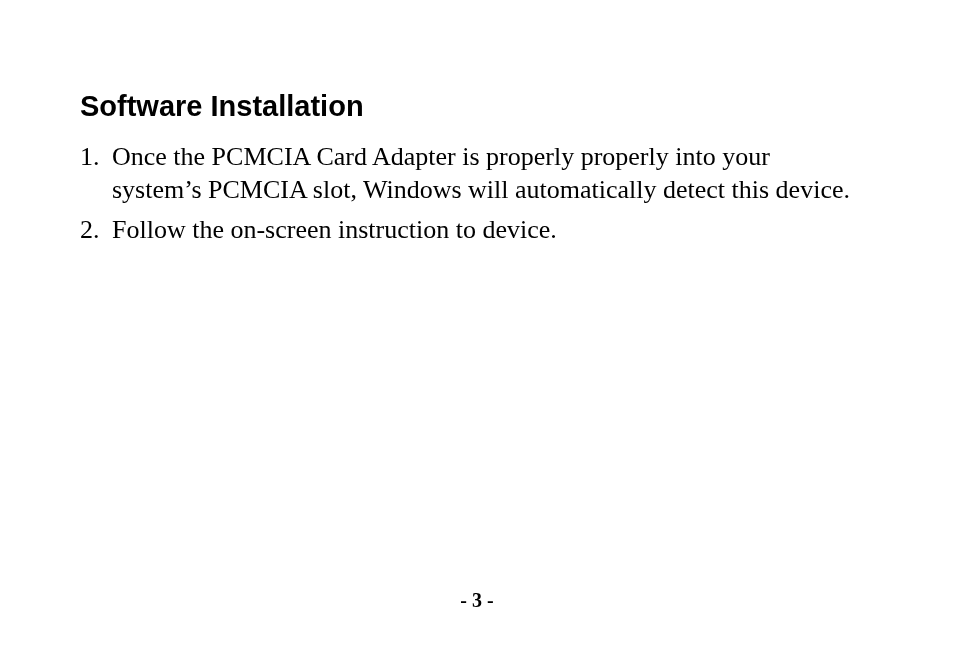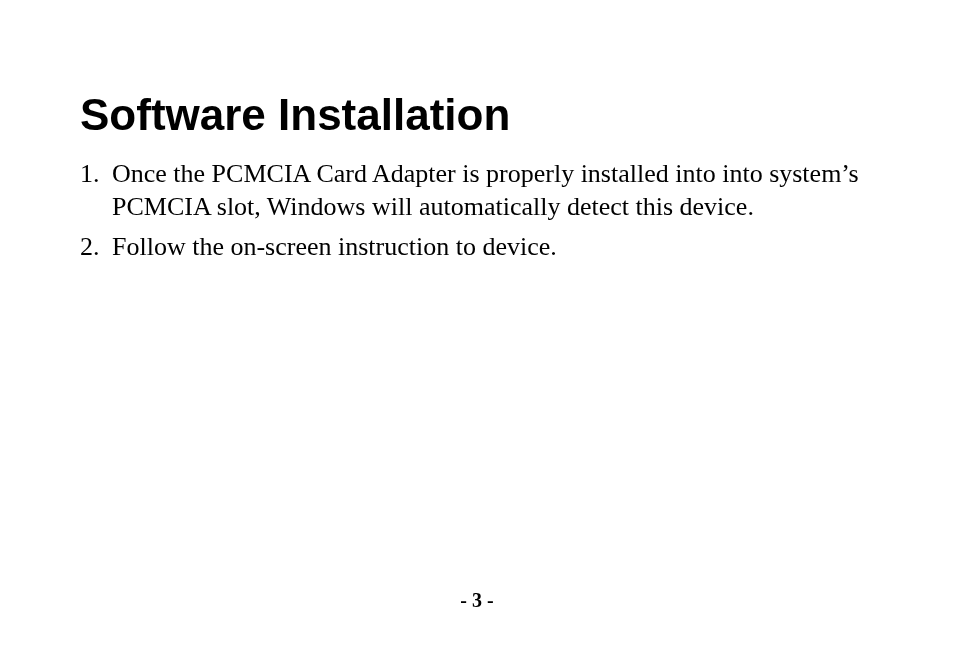--- a/index.html
+++ b/index.html
@@ -11,21 +11,21 @@
       width: 954px;
       height: 652px;
       background: #ffffff;
       font-family: "Times New Roman", Times, serif;
       position: relative;
       padding: 90px 90px 0 80px;
     }
     .heading {
       font-family: Arial, Helvetica, sans-serif;
       font-weight: bold;
-      font-size: 44px;
+      font-size: 29px;
       color: #000;
       margin-bottom: 18px;
     }
     .list {
       list-style: none;
       color: #000;
       font-size: 26px;
       line-height: 1.25;
     }
     .list-item {
@@ -52,21 +52,21 @@
     }
   </style>
 </head>
 <body>
 
 <h1 class="heading">Software Installation</h1>
 
 <ol class="list">
   <li class="list-item">
     <span class="list-marker">1.</span>
-    <span class="list-text">Once the PCMCIA Card Adapter is properly installed into into system’s PCMCIA slot, Windows will automatically detect this device.</span>
+    <span class="list-text">Once the PCMCIA Card Adapter is properly properly into your system’s PCMCIA slot, Windows will automatically detect this device.</span>
   </li>
   <li class="list-item">
     <span class="list-marker">2.</span>
     <span class="list-text">Follow the on-screen instruction to device.</span>
   </li>
 </ol>
 
 <div class="page-number">- 3 -</div>
 
 </body></html>

